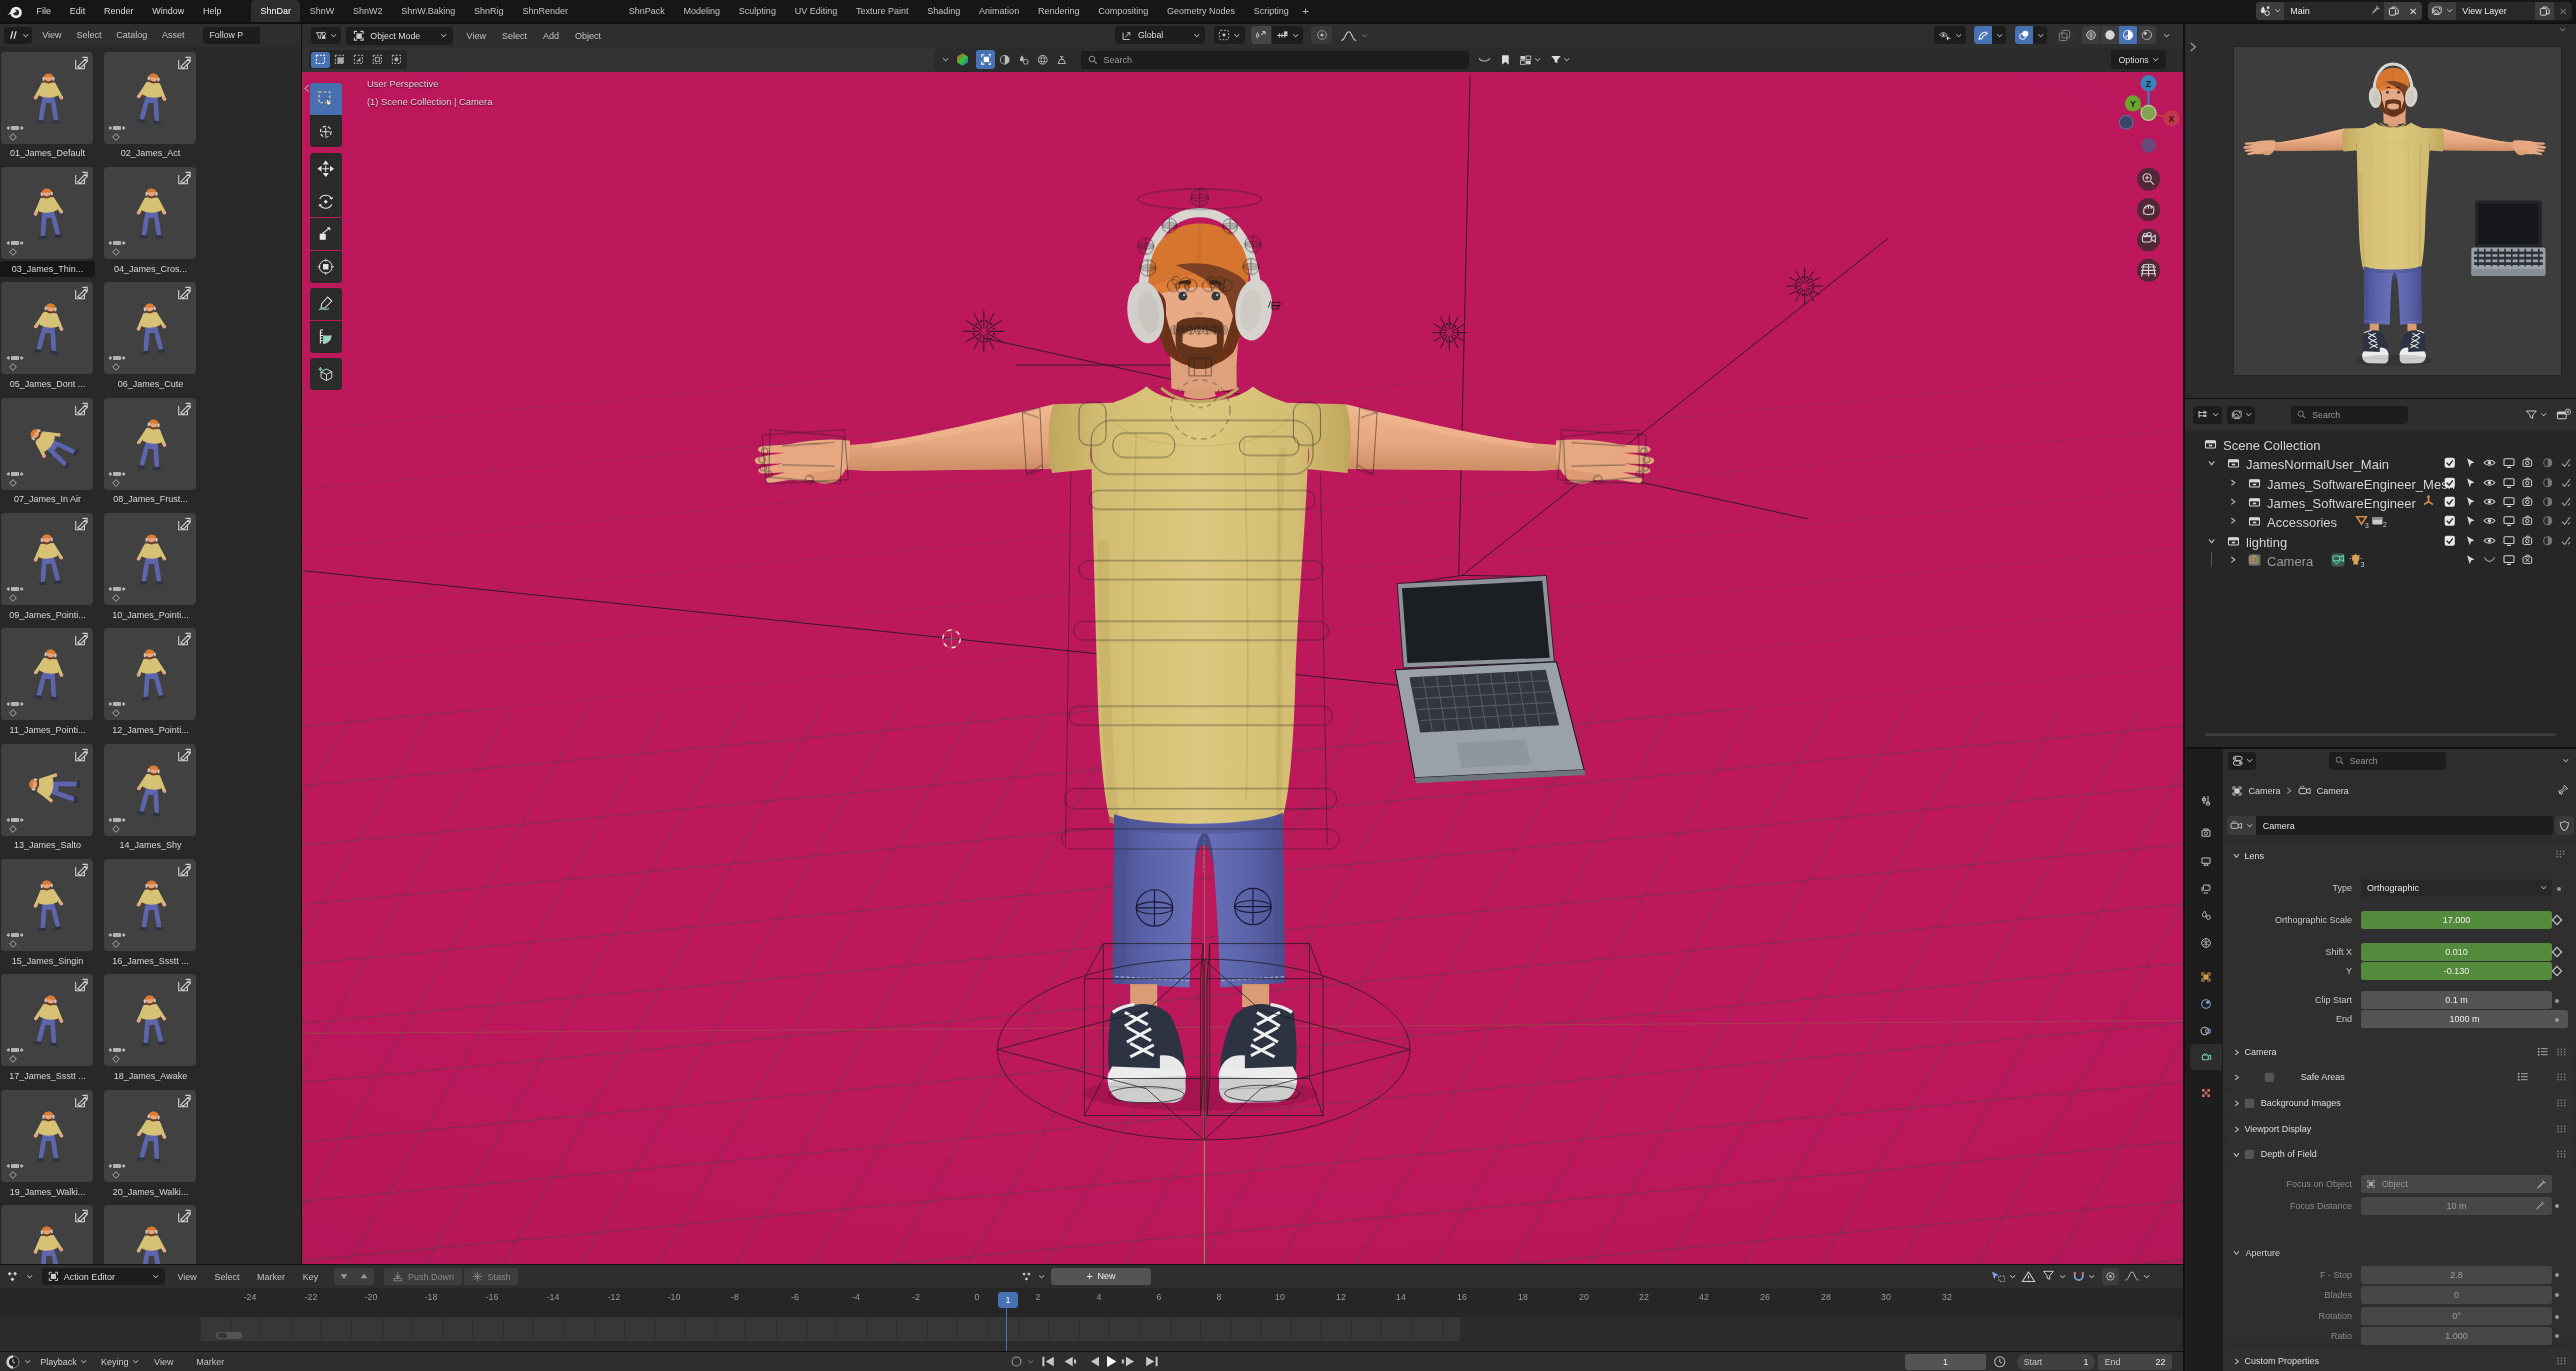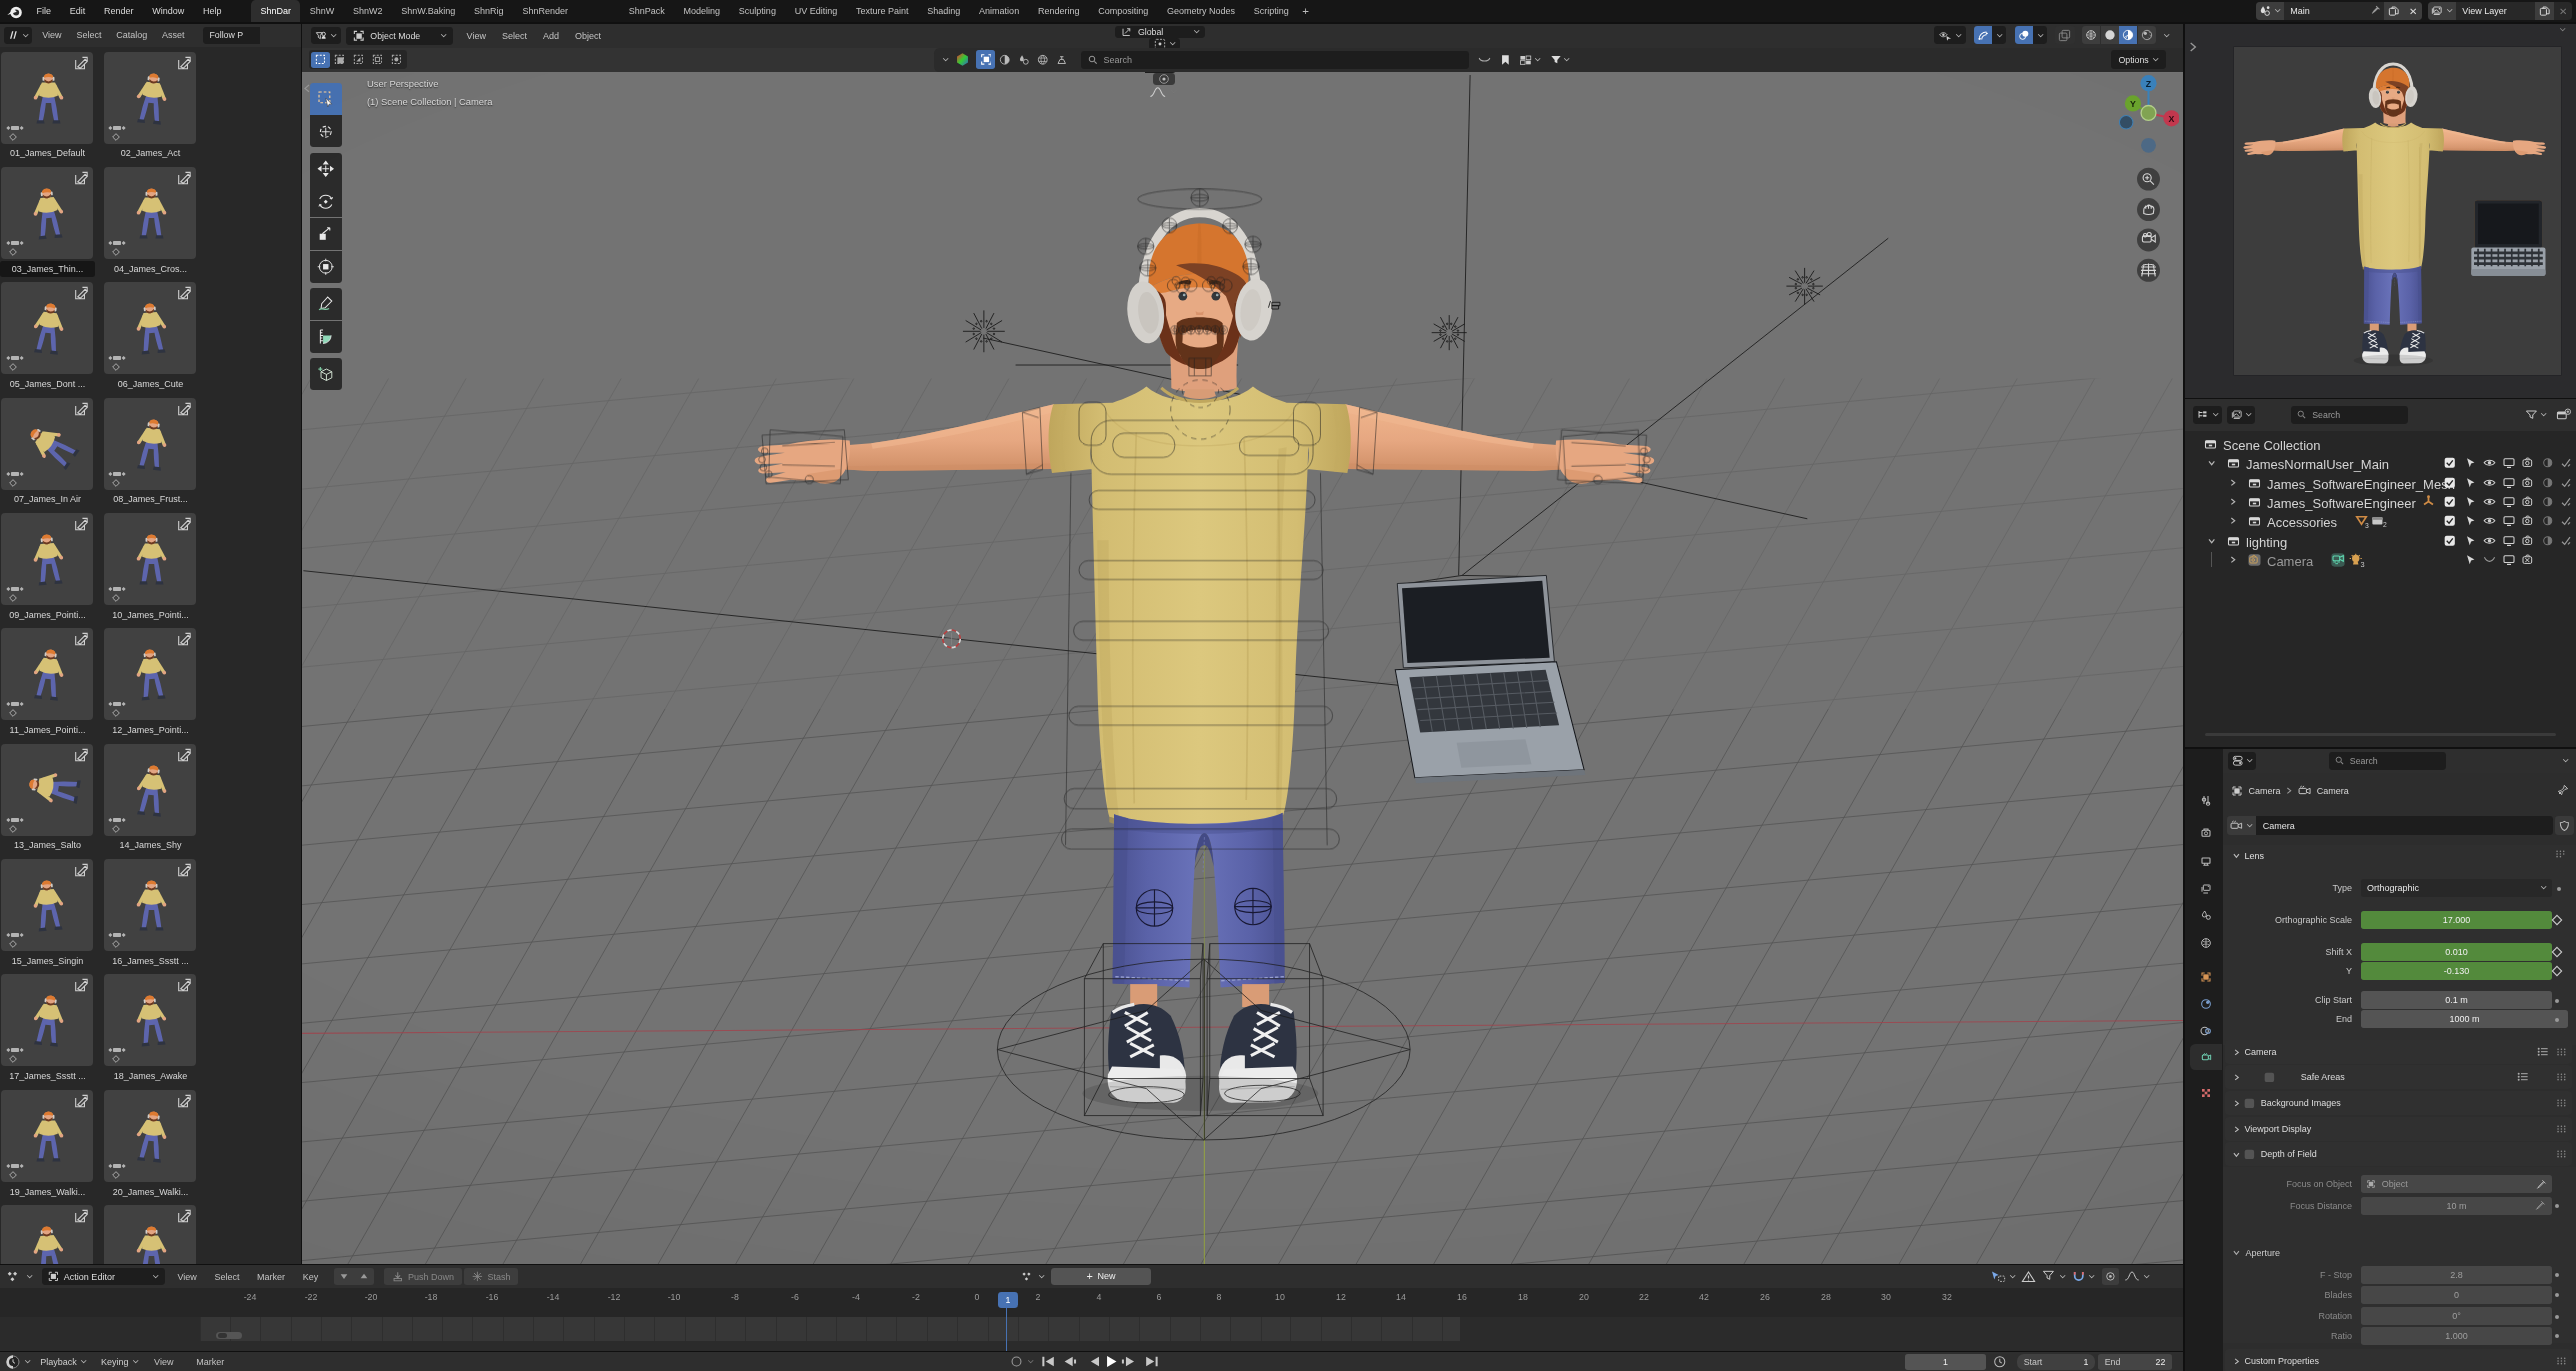--- a/index.html
+++ b/index.html
@@ -3,21 +3,21 @@
 <meta charset="utf-8">
 <style>
 html,body{margin:0;padding:0;background:#101010;width:2576px;height:1372px;overflow:hidden;}
 *{box-sizing:border-box;font-family:"Liberation Sans",sans-serif;}
 .abs{position:absolute;}
 .row{display:flex;align-items:center;}
 .otxt{color:#d4d4d4;font-size:13px;white-space:nowrap;text-align:right;}
 .dim{color:#9a9a9a;}
 #topbar{left:0;top:0;width:2576px;height:22px;background:#161616;}
 #assetpanel{left:0;top:23.6px;width:301px;height:1240px;background:#282828;overflow:hidden;}
-#viewport{left:302px;top:23.6px;width:1881px;height:1240px;background:#737373;overflow:hidden;}
+#viewport{left:302px;top:23.6px;width:1881px;height:1240px;background:#be185d;overflow:hidden;}
 #preview{left:2185px;top:23.6px;width:391px;height:374px;background:#2b2b2d;overflow:hidden;}
 #outliner{left:2185px;top:399px;width:391px;height:348px;background:#262626;overflow:hidden;}
 #props{left:2185px;top:749px;width:391px;height:623px;background:#2d2d2d;overflow:hidden;}
 #dope{left:0;top:1265px;width:2183px;height:86px;background:#2b2b2b;overflow:hidden;}
 #timelinebar{left:0;top:1352px;width:2183px;height:19.6px;background:#2e2e2e;overflow:hidden;}
 .hdr{background:#2e2e2e;}
 .tb{width:32px;height:32px;background:#2b2b2b;display:flex;align-items:center;justify-content:center;margin-bottom:0.7px;}
 
 .menu{color:#c3c3c3;font-size:9px;padding:0 9.4px;}
 .pill{background:#1d1d1d;border-radius:3.4px;color:#dedede;font-size:8.8px;display:flex;align-items:center;}
@@ -488,21 +488,21 @@
           <path d="M2 6 V2 H6 M11 2 H15 V6 M15 11 V15 H11 M6 15 H2 V11" fill="none" stroke="#ccc" stroke-width="1.6"></path>
         </svg>
       <span style="margin-left:6px;">Object Mode</span>
         <span class="chev" style="margin-left:auto;"></span>
     </div>
     <div class="menu" style="margin-left:5.4px;padding:0 8px;">View</div>
       <div class="menu" style="padding:0 8px;">Select</div>
       <div class="menu" style="padding:0 8px;">Add</div>
       <div class="menu" style="padding:0 8px;">Object</div>
 
-    <div class="abs row" style="left:813px;top:2.7px;height:18px;flex-direction:column;">
+    <div class="abs row" style="left:813px;top:2.7px;height:18px;">
       <div class="pill row" style="height:18px;padding:0 6px;width:90px;">
         <svg width="11.5" height="11.5" viewBox="0 0 17 17">
             <path d="M3 14 L3 4 M3 14 L13 14 M6 11 L13 4 M13 4 H9 M13 4 V8" stroke="#ccc" stroke-width="1.4" fill="none"></path>
           </svg>
         <span style="margin-left:5.4px;">Global</span>
           <span class="chev" style="margin-left:auto;"></span>
       </div>
       <div class="pill row" style="margin-left:8.8px;height:18px;padding:0 4.7px;">
         <svg width="12" height="12" viewBox="0 0 18 18">
             <rect x="2" y="2" width="14" height="14" rx="2" fill="none" stroke="#bbb" stroke-width="1.3" stroke-dasharray="3 2"></rect>

